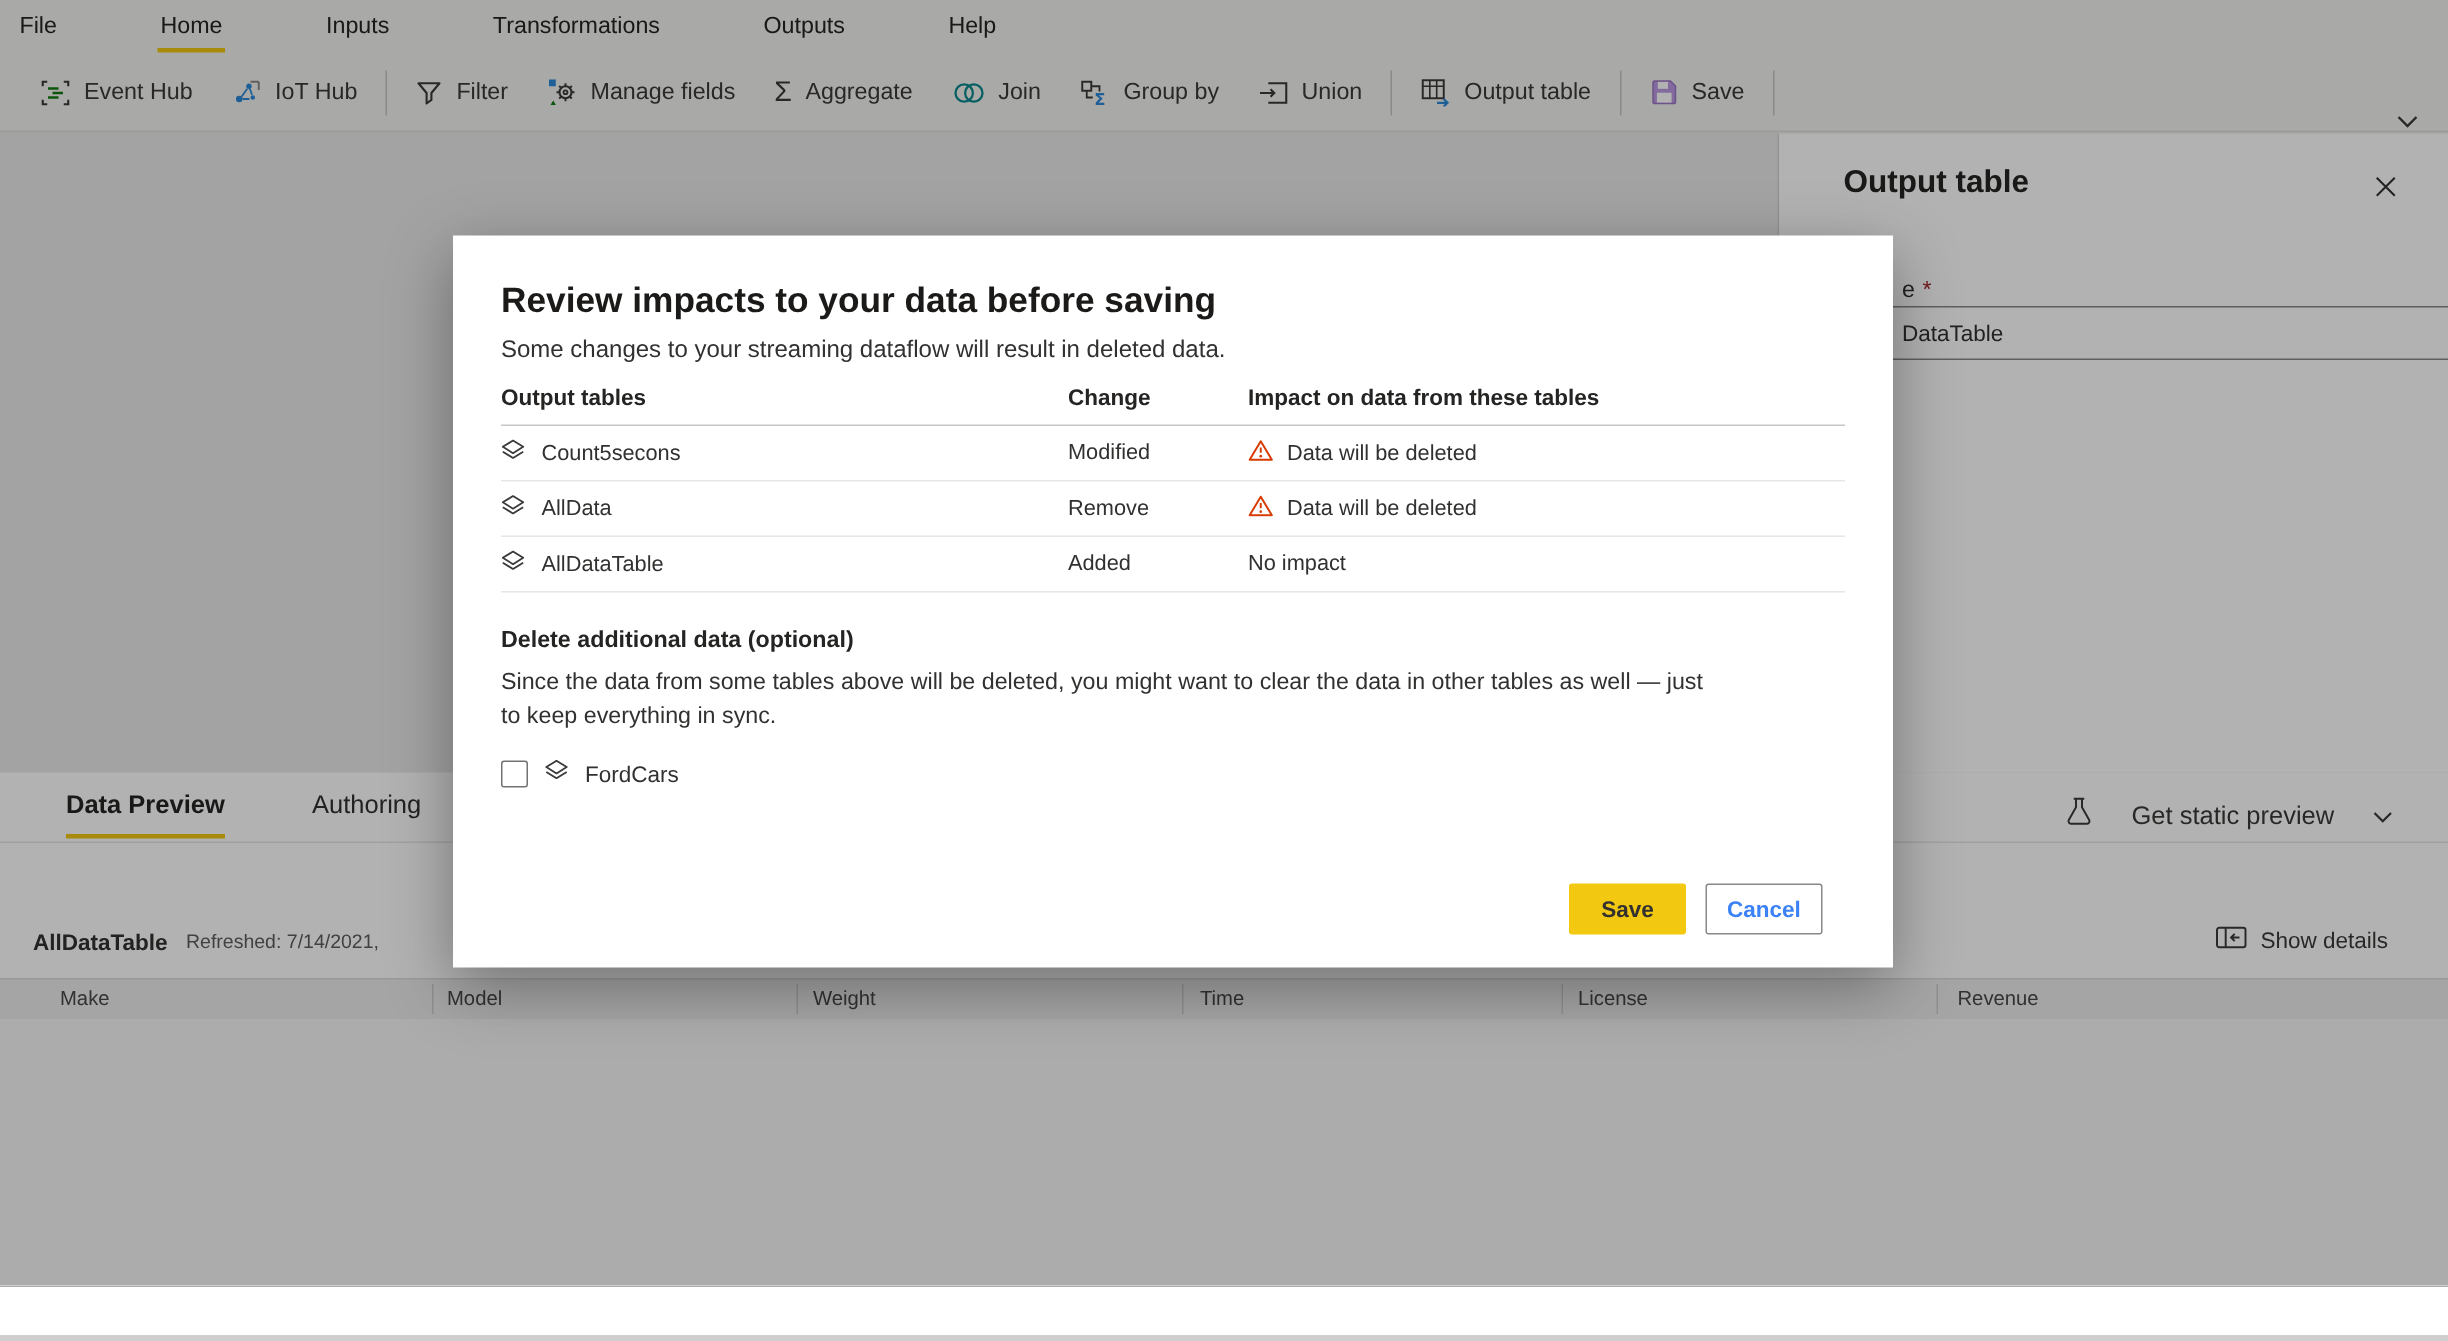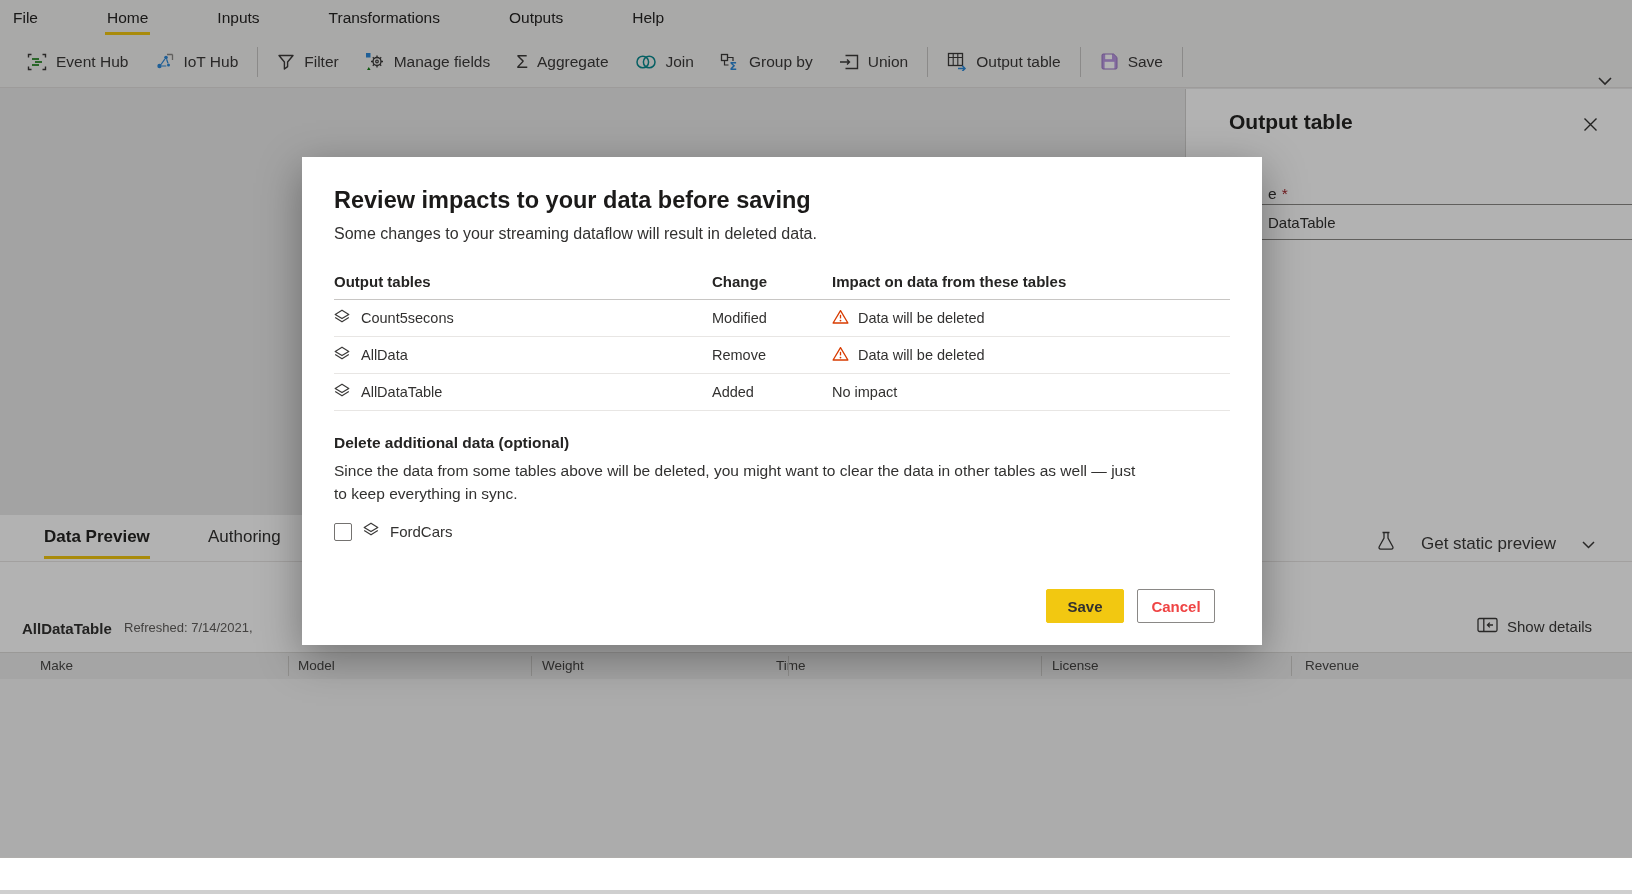--- a/index.html
+++ b/index.html
@@ -51,36 +51,36 @@
   .grid-header{position:absolute;left:0;top:137px;width:100%;height:26px;background:#ececec;border-top:1px solid #dddbd9;border-bottom:1px solid #dddbd9;padding-left:32px;}
   .gh-cell{position:absolute;top:5px;font-size:13.5px;color:#494847;}
   .gh-sep{position:absolute;top:3px;bottom:3px;width:1px;background:#cfcdcb;}
   .grid-body{position:absolute;left:0;top:164px;width:100%;bottom:0;background:#f6f6f6;}
 
   
   .overlay{position:absolute;left:0;top:0;width:1632px;height:857px;background:rgba(0,0,0,.30);z-index:10;}
   .modal{position:absolute;left:302px;top:157px;width:960px;height:488px;background:#fff;box-shadow:0 12px 40px rgba(0,0,0,.35);z-index:20;box-sizing:border-box;padding:0 32px;}
   .m-title{margin:30px 0 0;font-size:23.5px;font-weight:600;color:#1b1a19;}
   .m-sub{margin:11px 0 0;font-size:16px;color:#323130;}
-  .m-table{margin-top:24px;}
+  .m-table{margin-top:8px;}
   .m-thead{position:relative;height:32px;border-bottom:1px solid #c8c6c4;font-size:15px;font-weight:700;color:#252423;}
   .m-row{position:relative;height:36px;border-bottom:1px solid #e8e6e4;font-size:14.5px;color:#323130;}
   .m-cell-name{position:absolute;left:0;top:50%;transform:translateY(-50%);display:flex;align-items:center;gap:11px;}
   .m-col2{position:absolute;left:378px;top:50%;transform:translateY(-50%);}
   .m-col3{position:absolute;left:498px;top:50%;transform:translateY(-50%);display:flex;align-items:center;gap:9px;}
   .m-thead .m-col2,.m-thead .m-col3{top:auto;bottom:9px;transform:none;}
   .m-thead .m-col1{position:absolute;left:0;bottom:9px;}
   .m-h2{margin:23px 0 0;font-size:15.5px;font-weight:700;color:#252423;}
   .m-body{margin:7px 0 0;font-size:15.5px;line-height:23px;color:#323130;width:806px;}
   .m-checkrow{margin-top:17px;display:flex;align-items:center;gap:11px;}
   .checkbox{width:18px;height:18px;border:1px solid #747270;border-radius:2px;background:#fff;box-sizing:border-box;cursor:pointer;}
   .m-checklabel{font-size:15px;color:#323130;}
   .btn{position:absolute;top:432px;height:34px;border-radius:2px;font-size:15px;font-weight:600;font-family:inherit;cursor:pointer;box-sizing:border-box;}
   .btn-save{left:744px;width:78px;background:#f2c811;border:1px solid #f2c811;color:#323130;}
-  .btn-cancel{left:835px;width:78px;background:#fff;border:1px solid #8a8886;color:#ef4444;}
+  .btn-cancel{left:835px;width:78px;background:#fff;border:1px solid #8a8886;color:#3b82f6;}
 
   .bottom-strip{position:absolute;left:0;top:857px;width:100%;height:33px;background:#fff;border-top:1px solid #b0aeac;}
   .page-edge{position:absolute;left:0;bottom:0;width:100%;height:4px;background:#cfcfcf;}
 </style>
 </head>
 <body>
 
 <div class="stage">
   <div class="app">
 
@@ -259,21 +259,21 @@
               <rect x="1" y="1.5" width="19" height="13" rx="1.5" fill="none" stroke="#3b3a39" stroke-width="1.3"></rect>
               <line x1="6.8" y1="1.5" x2="6.8" y2="14.5" stroke="#3b3a39" stroke-width="1.3"></line>
               <path d="M16 8h-5.5 M12.8 5.6 10.4 8l2.4 2.4" fill="none" stroke="#3b3a39" stroke-width="1.3"></path>
             </svg></span>
         <span>Show details</span>
       </button>
       <div class="grid-header">
         <span class="gh-cell" style="left:40px">Make</span>
         <span class="gh-cell" style="left:298px">Model</span>
         <span class="gh-cell" style="left:542px">Weight</span>
-        <span class="gh-cell" style="left:776px">Time</span>
+        <span class="gh-cell" style="left:800px">Time</span>
         <span class="gh-cell" style="left:1052px">License</span>
         <span class="gh-cell" style="left:1305px">Revenue</span>
         <span class="gh-sep" style="left:288px"></span>
         <span class="gh-sep" style="left:531px"></span>
         <span class="gh-sep" style="left:788px"></span>
         <span class="gh-sep" style="left:1041px"></span>
         <span class="gh-sep" style="left:1291px"></span>
       </div>
       <div class="grid-body"></div>
     </div>

